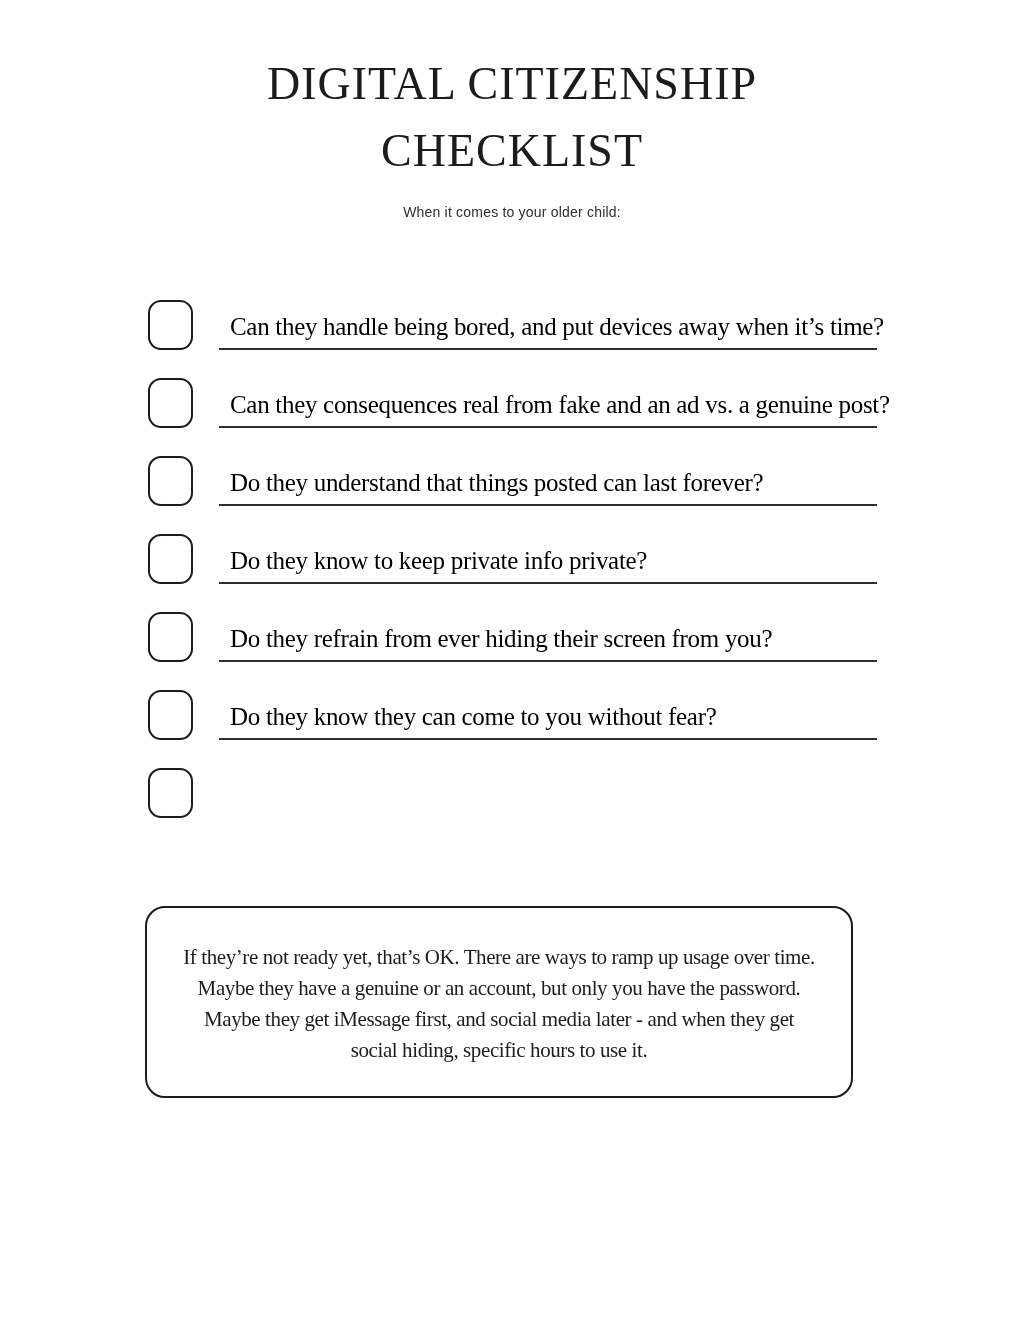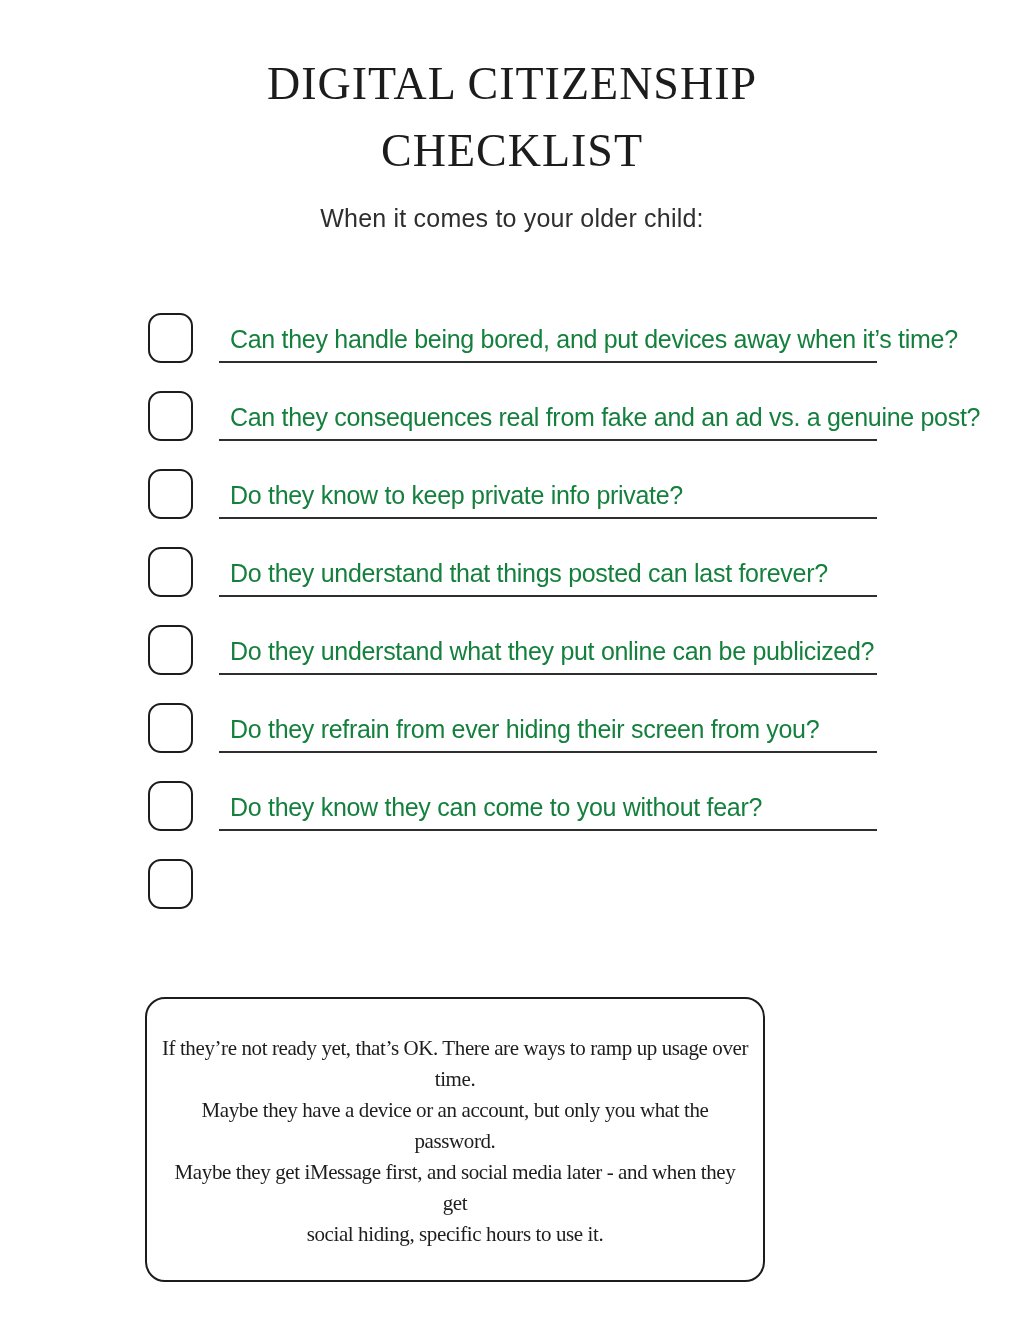--- a/index.html
+++ b/index.html
@@ -22,21 +22,21 @@
     font-size: 46px;
     line-height: 67px;
     font-weight: 400;
     letter-spacing: 1px;
     color: #1c1c1c;
   }
   .subtitle {
     margin-top: 20px;
     text-align: center;
     font-family: "Liberation Sans", sans-serif;
-    font-size: 25px;
+    font-size: 14px;
     letter-spacing: 0.2px;
     color: #2e2e2e;
   }
   .checklist {
     margin: 80px 0 0 148px;
   }
   .row {
     display: flex;
     align-items: flex-end;
     height: 50px;
@@ -54,28 +54,28 @@
   .entry {
     width: 658px;
     margin-left: 26px;
     border-bottom: 2px solid #2e2e2e;
     padding: 0 0 7px 11px;
     overflow: visible;
   }
   .entry .q {
     display: inline-block;
     white-space: nowrap;
-    font-family: Liberation Sans, sans-serif;
+    font-family: Liberation Serif, serif;
     font-size: 25px;
     letter-spacing: -0.3px;
-    color: #15803d;
+    color: #000000;
   }
   .note {
     margin: 88px 0 0 145px;
-    width: 620px;
+    width: 708px;
     min-height: 188px;
     border: 2px solid #1c1c1c;
     border-radius: 20px;
     background: #ffffff;
     padding: 34px 14px 30px;
     text-align: center;
   }
   .note .note-line {
     font-family: "Liberation Serif", serif;
     font-size: 21px;
@@ -106,37 +106,31 @@
       <div class="checkbox"></div>
       <div class="entry">
         <span class="q">Can they consequences real from fake and an ad vs. a genuine post?</span>
       </div>
     </div>
 
 
     <div class="row">
       <div class="checkbox"></div>
       <div class="entry">
-        <span class="q">Do they know to keep private info private?</span>
-      </div>
-    </div>
-
-    <div class="row">
-      <div class="checkbox"></div>
-      <div class="entry">
         <span class="q">Do they understand that things posted can last forever?</span>
       </div>
     </div>
 
     <div class="row">
       <div class="checkbox"></div>
       <div class="entry">
-        <span class="q">Do they understand what they put online can be publicized?</span>
+        <span class="q">Do they know to keep private info private?</span>
       </div>
     </div>
+
 
     <div class="row">
       <div class="checkbox"></div>
       <div class="entry">
         <span class="q">Do they refrain from ever hiding their screen from you?</span>
       </div>
     </div>
 
     <div class="row">
       <div class="checkbox"></div>
@@ -146,18 +140,18 @@
     </div>
 
     <div class="row">
       <div class="checkbox"></div>
     </div>
 
   </div>
 
   <div class="note">
     <div class="note-line">If they’re not ready yet, that’s OK. There are ways to ramp up usage over time.</div>
-    <div class="note-line">Maybe they have a device or an account, but only you what the password.</div>
+    <div class="note-line">Maybe they have a genuine or an account, but only you have the password.</div>
     <div class="note-line">Maybe they get iMessage first, and social media later - and when they get</div>
     <div class="note-line">social hiding, specific hours to use it.</div>
   </div>
 
 </div>
 
 </body></html>

